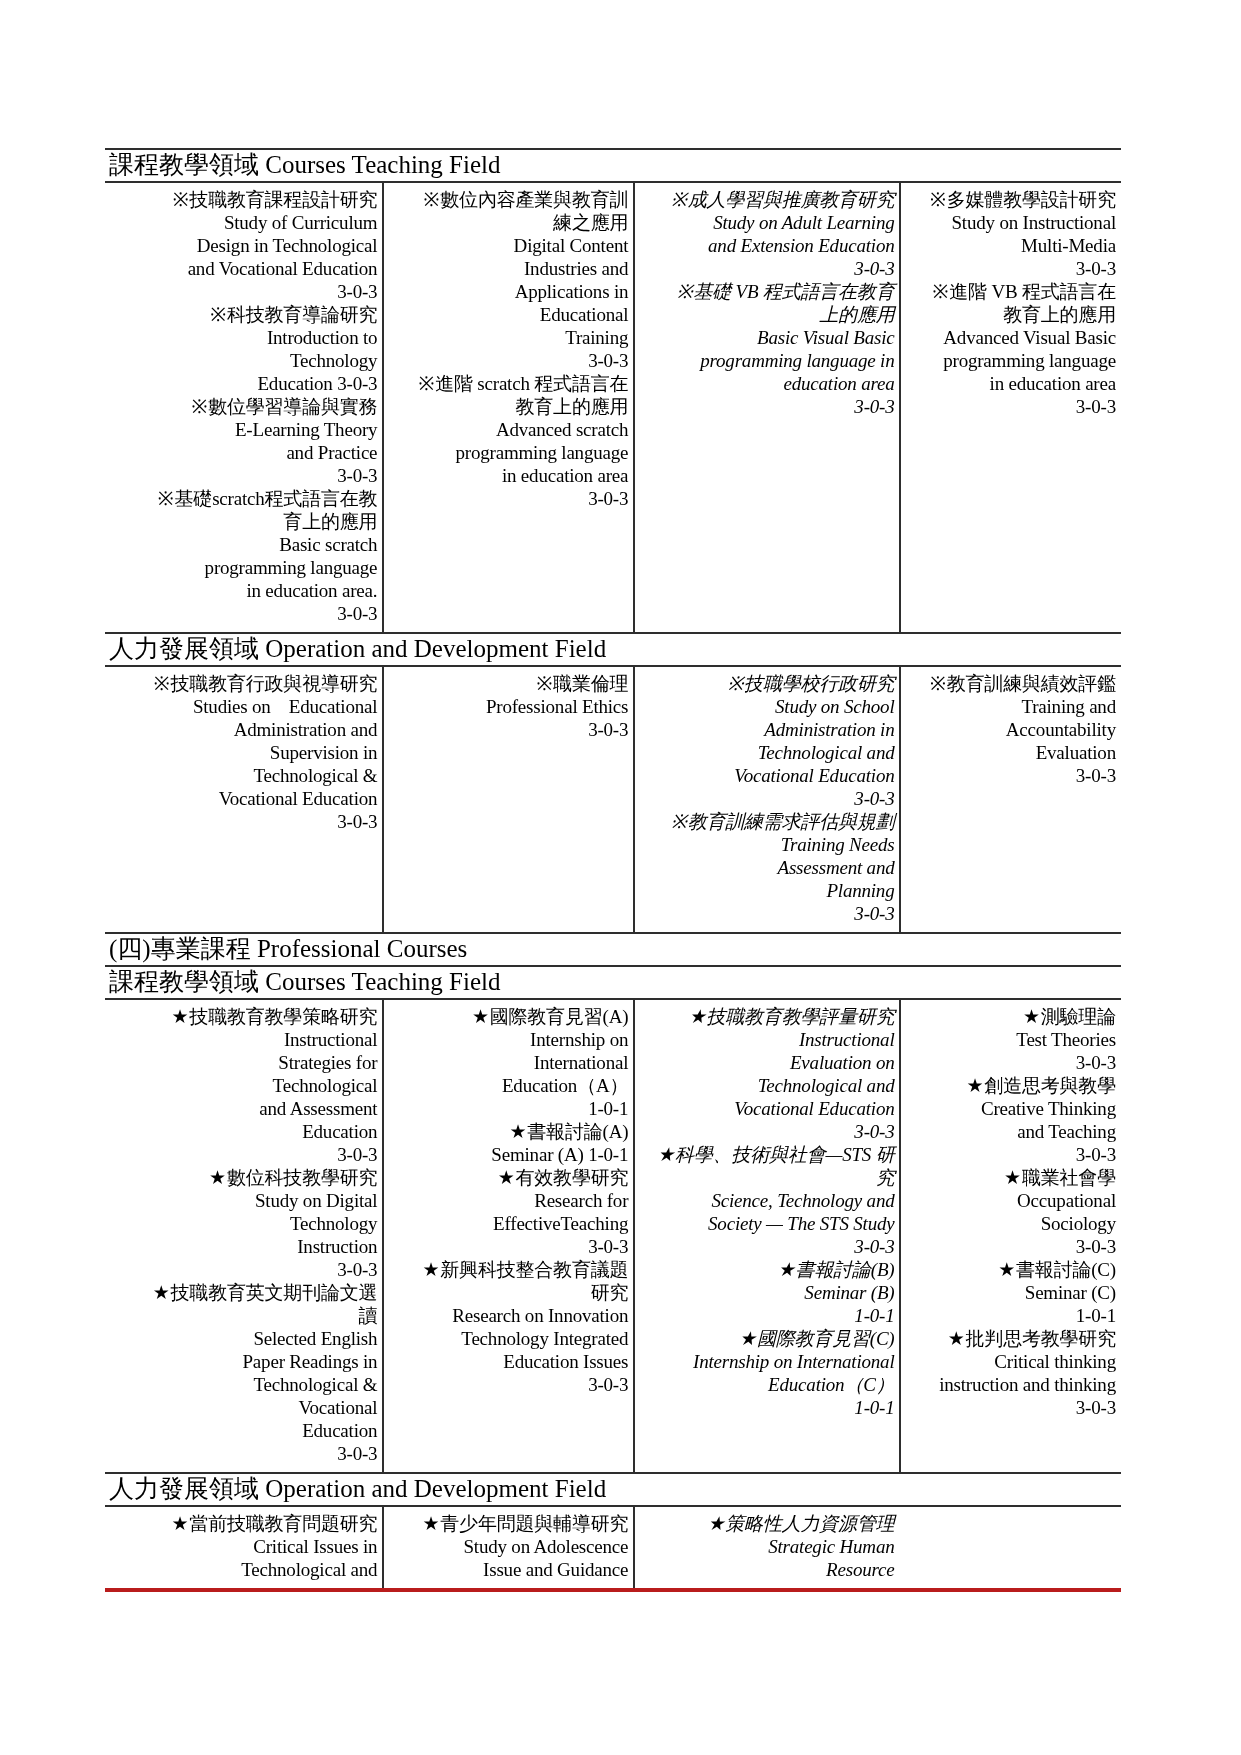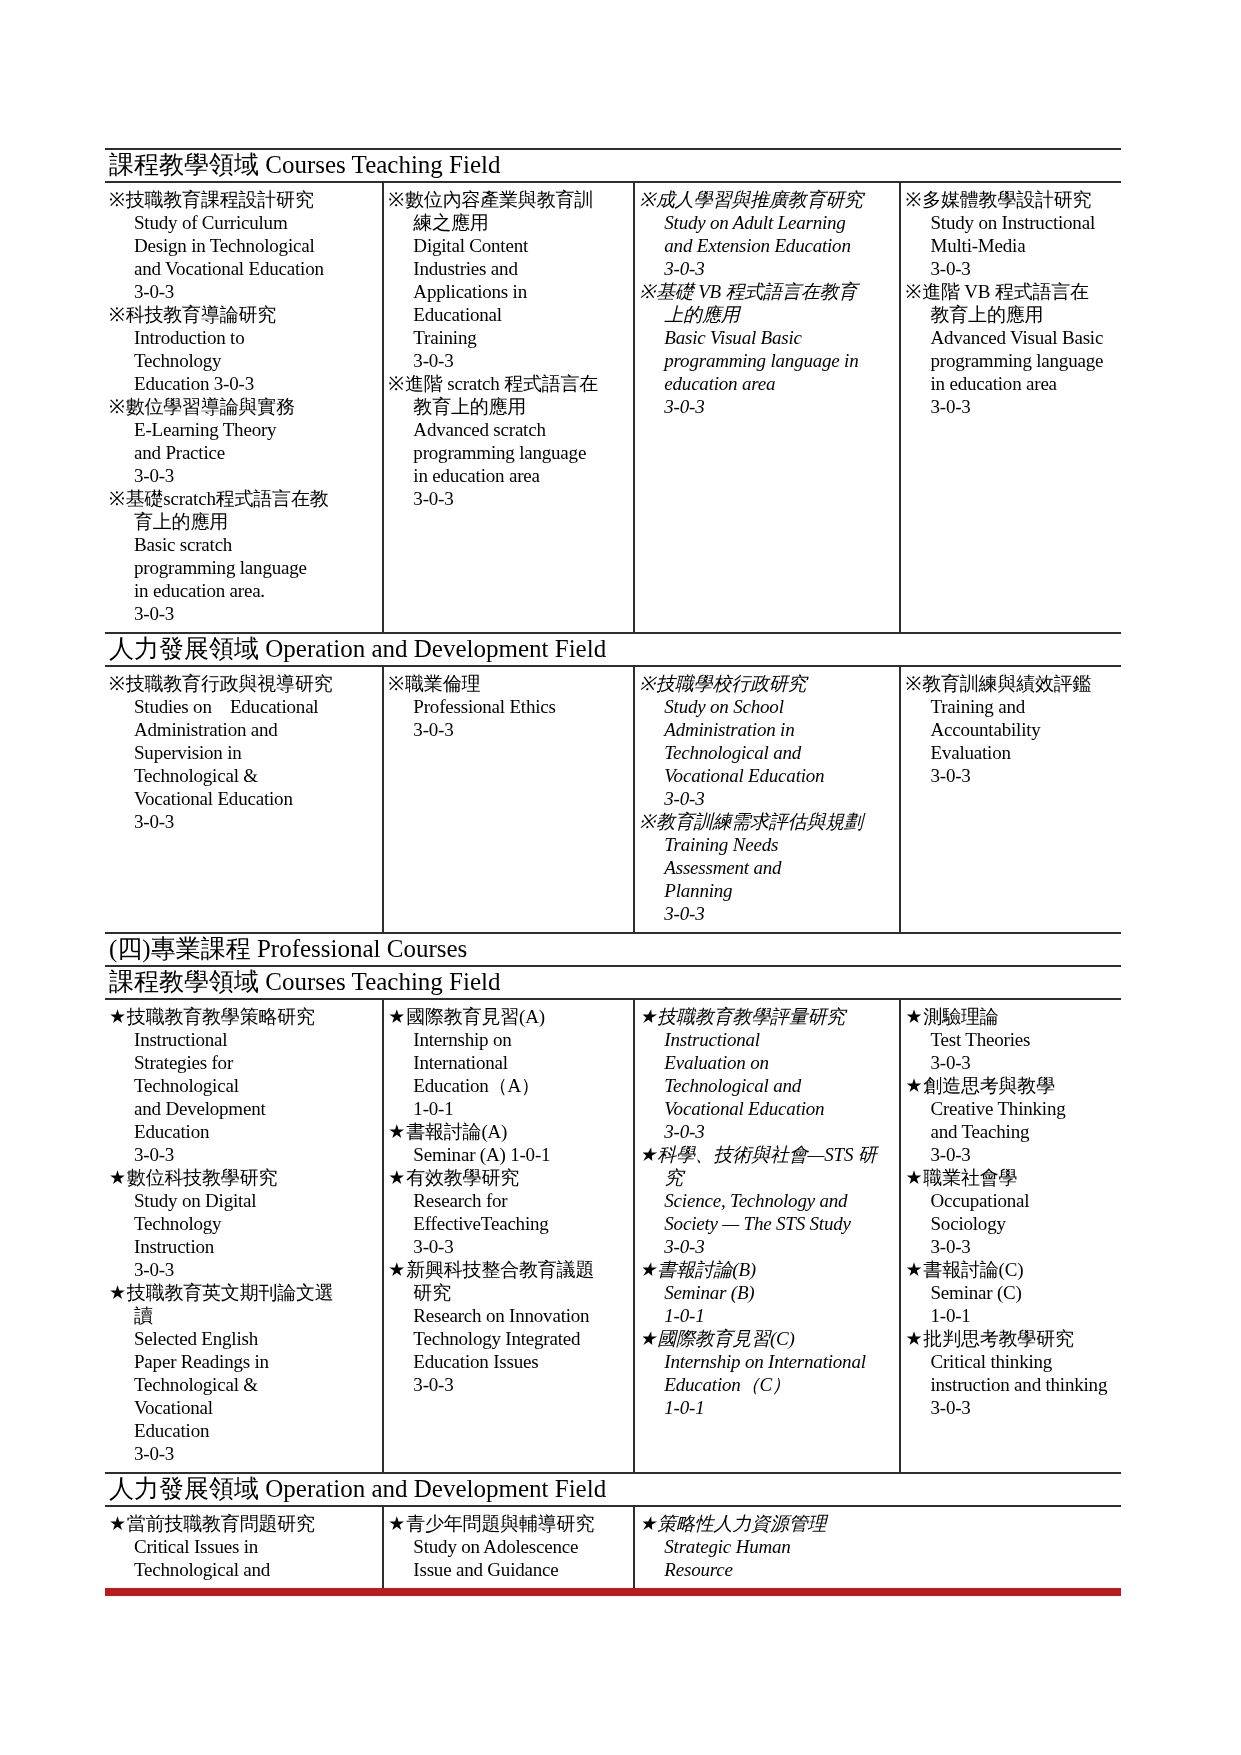--- a/index.html
+++ b/index.html
@@ -20,22 +20,23 @@
     font-size: 25px;
     line-height: 26px;
     padding: 2px 4px 3px 4px;
     border-top: 2px solid #2e2e2e;
     white-space: pre-wrap;
   }
   .grid {
     display: flex;
     align-items: stretch;
     border-top: 2px solid #2e2e2e;
-  }
-  .grid.last { border-bottom: 8px solid #b91c1c; }
+    text-align: right;
+  }
+  .grid.last { border-bottom: 4px solid #b91c1c; }
   .col {
     box-sizing: border-box;
     padding: 5px 5px 7px 4px;
   }
   .col + .col { border-left: 2px solid #2e2e2e; }
   .col:nth-child(1) { width: 27.3%; }
   .col:nth-child(2) { width: 24.7%; }
   .col:nth-child(3) { width: 26.2%; font-style: italic; }
   .col:nth-child(4) { width: 21.8%; }
   .course { margin: 0; }
@@ -189,21 +190,21 @@
     </div>
   <div class="hdr">(四)專業課程 Professional Courses</div>
   <div class="hdr">課程教學領域 Courses Teaching Field</div>
   <div class="grid">
       <div class="col">
         <div class="course">
           <div class="course-line first"><span class="marker">★</span>技職教育教學策略研究</div>
           <div class="course-line">Instructional</div>
           <div class="course-line">Strategies for</div>
           <div class="course-line">Technological</div>
-          <div class="course-line">and Development</div>
+          <div class="course-line">and Assessment</div>
           <div class="course-line">Education</div>
           <div class="course-line">3-0-3</div>
         </div>
         <div class="course">
           <div class="course-line first"><span class="marker">★</span>數位科技教學研究</div>
           <div class="course-line">Study on Digital</div>
           <div class="course-line">Technology</div>
           <div class="course-line">Instruction</div>
           <div class="course-line">3-0-3</div>
         </div>

